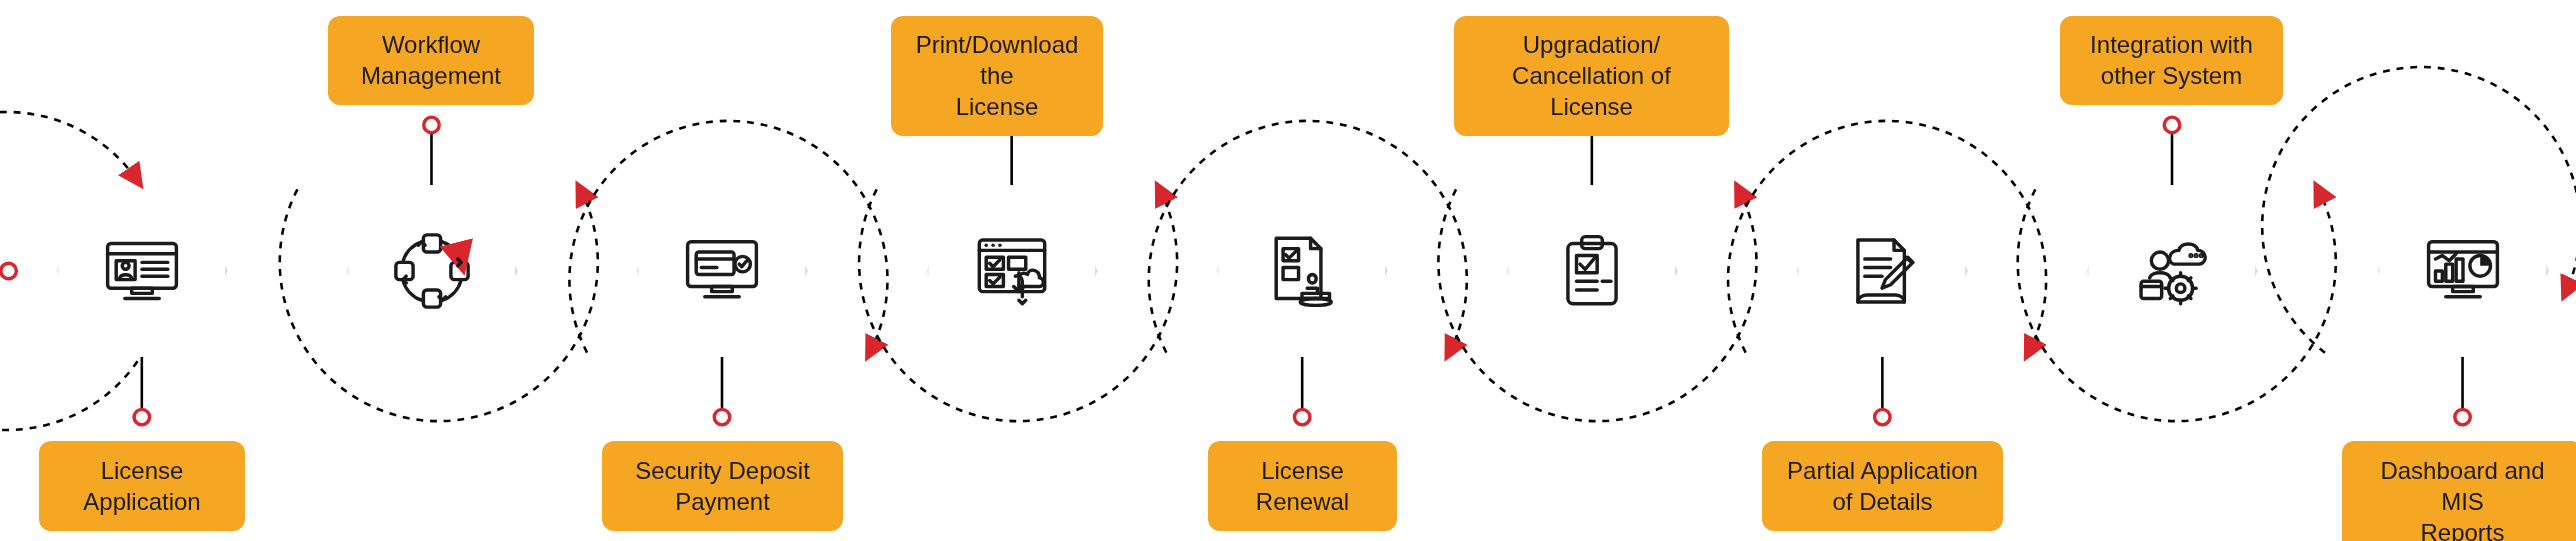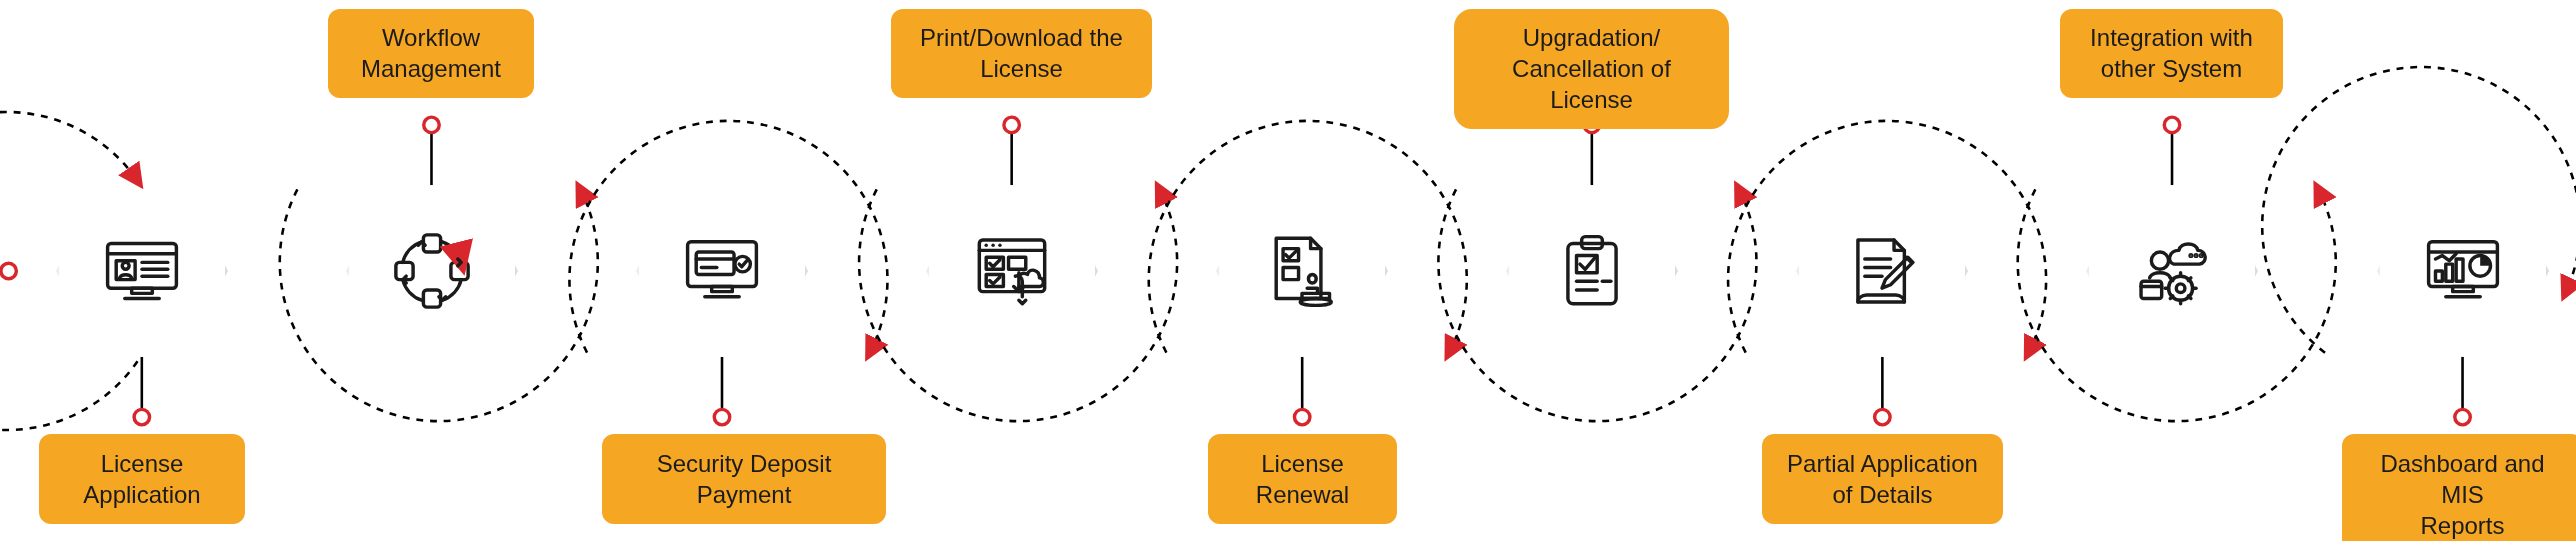--- a/index.html
+++ b/index.html
@@ -60,20 +60,21 @@
     line-height: 31px;
     text-align: center;
     border-radius: 12px;
     padding: 13.8px 24px;
     box-sizing: border-box;
     display: flex;
     align-items: center;
     justify-content: center;
     white-space: pre-line;
     min-height: 62px;
+    margin-top: 7px;
   }
 </style>
 </head>
 <body>
 <div class="stage">
 
 <svg class="connectors" viewBox="0 0 2997 630">
   <defs>
     <marker id="arrowRed" viewBox="0 0 10 10" refX="6" refY="5" markerWidth="10" markerHeight="10" orient="auto">
       <path d="M 0 0 L 10 5 L 0 10 z" fill="#d8262c"></path>
@@ -283,27 +284,27 @@
           <path d="M70 44 L70 32 A12 12 0 0 1 82 44 z" fill="#1b1b1b" stroke="none"></path>
           <polyline points="18,36 26,32 34,38 42,30"></polyline>
         </svg>
   </div>
 </div>
 
 <div class="label" style="left:39px;  top:434px; width:206px;"><span>License
 Application</span></div>
 <div class="label" style="left:328px; top:8.6px;  width:206px;"><span>Workflow
 Management</span></div>
-<div class="label" style="left:602px; top:434px; width:284px;"><span>Security Deposit
+<div class="label" style="left:602px; top:434px; width:241px;"><span>Security Deposit
 Payment</span></div>
-<div class="label" style="left:891px;top:8.6px;  width:261px;text-align:center;"><span>Print/Download the
+<div class="label" style="left:891px;top:8.6px;  width:212px;text-align:center;"><span>Print/Download the
 License</span></div>
 <div class="label" style="left:1208px;top:434px; width:189px;"><span>License
 Renewal</span></div>
-<div class="label" style="left:1454px;top:8.6px;  width:275px;border-radius:18px;"><span>Upgradation/
+<div class="label" style="left:1454px;top:8.6px;  width:275px;"><span>Upgradation/
 Cancellation of License</span></div>
 <div class="label" style="left:1762px;top:434px; width:241px;"><span>Partial Application
 of Details</span></div>
 <div class="label" style="left:2060px;top:8.6px;  width:223px;align-items:flex-end;"><span>Integration with
 other System</span></div>
 <div class="label" style="left:2342px;top:434px; width:241px;"><span>Dashboard and MIS
 Reports</span></div>
 
 </div>
 

